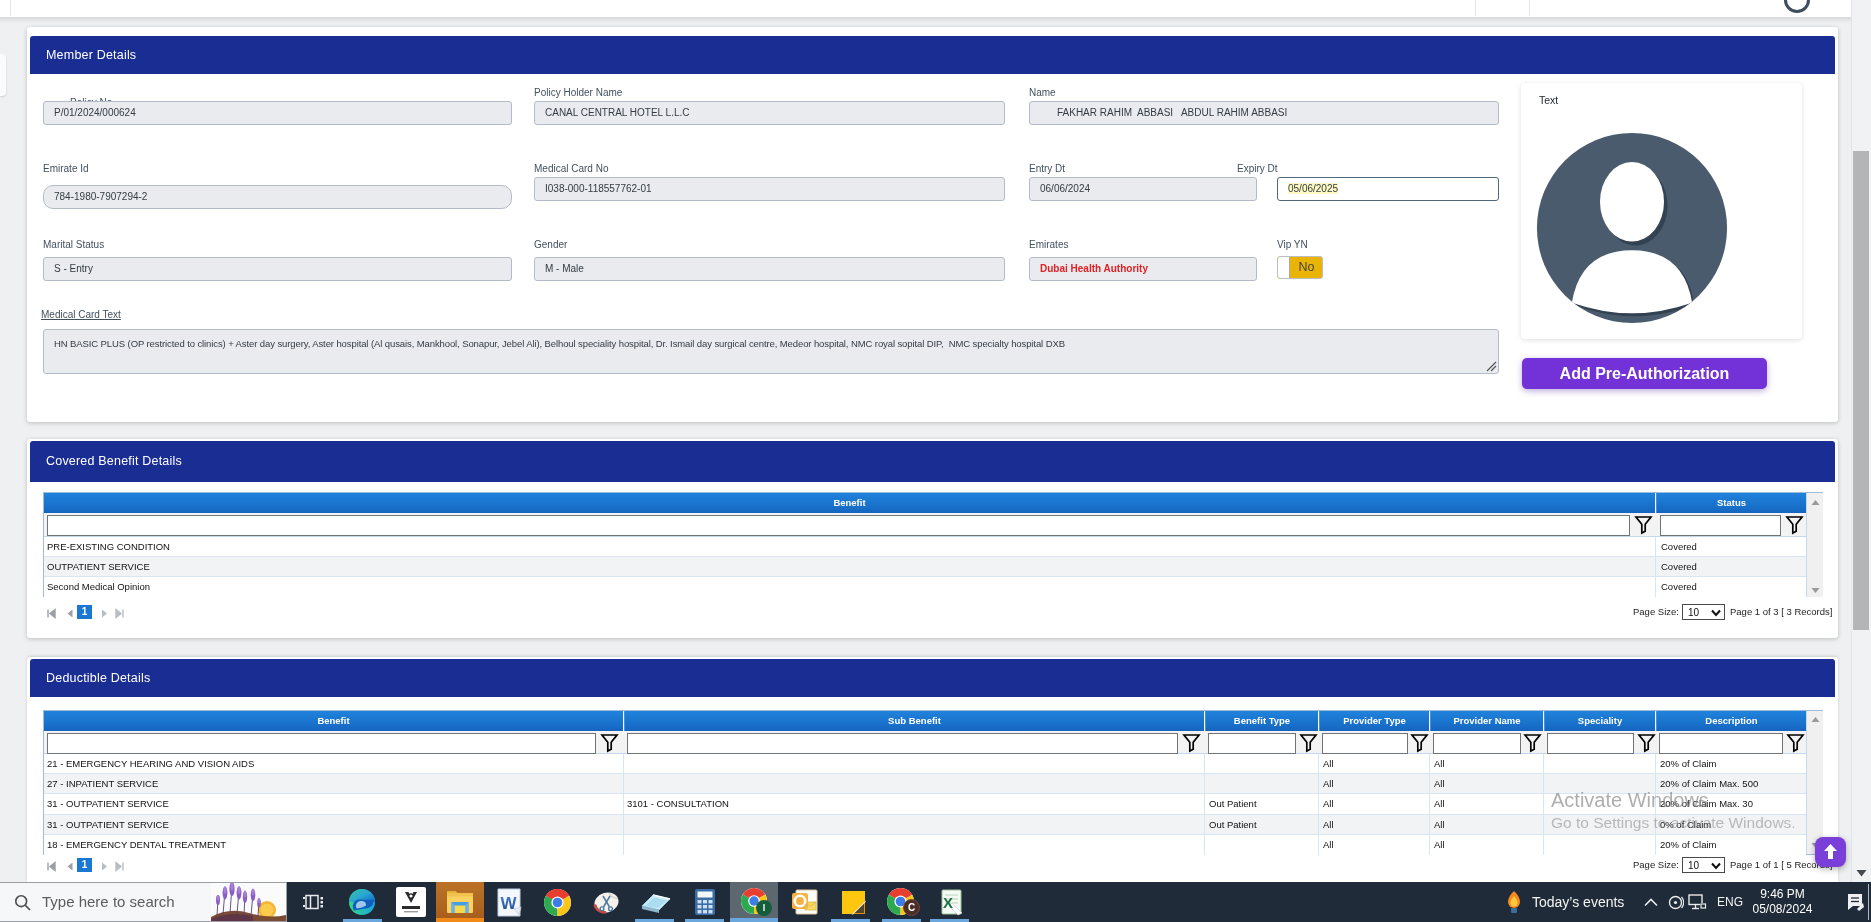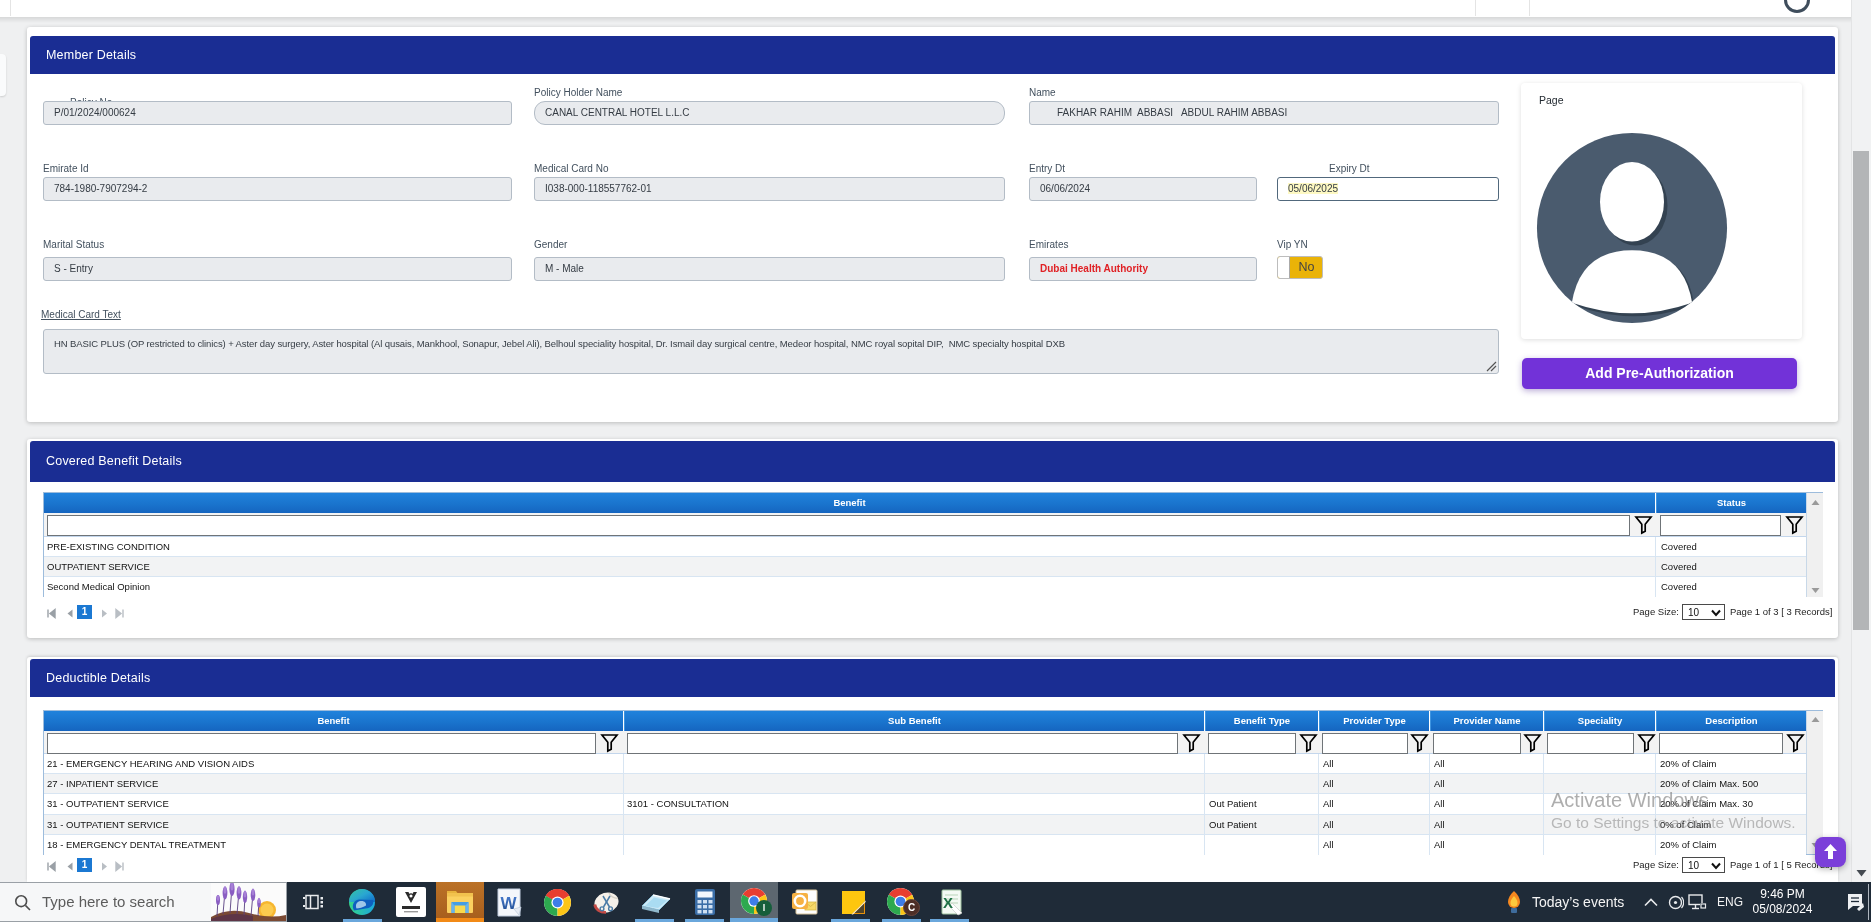--- a/index.html
+++ b/index.html
@@ -30,28 +30,28 @@
 <div class="abs" style="left:0;top:54px;width:6px;height:42px;background:#fafbfc;border-radius:0 4px 4px 0;box-shadow:0 1px 2px rgba(0,0,0,0.15);"></div>
 
 <div class="card" style="top:27px;height:395px;">
   <div class="sechdr" style="top:9px;">Member Details</div>
 </div>
 
 <div class="lbl" style="left:43px;top:97px;margin-left:27px;">Policy No</div>
 <div class="lbl" style="left:534px;top:87px;">Policy Holder Name</div>
 <div class="lbl" style="left:1029px;top:87px;">Name</div>
 <div class="inp" style="left:43px;top:101px;width:469px;">P/01/2024/000624</div>
-<div class="inp" style="left:534px;top:101px;width:471px;border-radius:11px;">CANAL CENTRAL HOTEL L.L.C</div>
+<div class="inp" style="left:534px;top:101px;width:471px;">CANAL CENTRAL HOTEL L.L.C</div>
 <div class="inp" style="left:1029px;top:101px;width:470px;padding-left:27px;">FAKHAR RAHIM&nbsp; ABBASI&nbsp;&nbsp; ABDUL RAHIM ABBASI</div>
 
 <div class="lbl" style="left:43px;top:163px;">Emirate Id</div>
 <div class="lbl" style="left:534px;top:163px;">Medical Card No</div>
 <div class="lbl" style="left:1029px;top:163px;">Entry Dt</div>
-<div class="lbl" style="left:1313px;top:163px;padding-left:16px;">Expiry Dt</div>
-<div class="inp" style="left:43px;top:177px;width:469px;">784-1980-7907294-2</div>
+<div class="lbl" style="left:1221px;top:163px;padding-left:16px;">Expiry Dt</div>
+<div class="inp" style="left:43px;top:185px;width:469px;border-radius:10px;">784-1980-7907294-2</div>
 <div class="inp" style="left:534px;top:177px;width:471px;">I038-000-118557762-01</div>
 <div class="inp" style="left:1029px;top:177px;width:228px;">06/06/2024</div>
 <div class="inp" style="left:1277px;top:177px;width:222px;background:#fff;border:1px solid #51687c;"><span style="background:#fef9c3;">05/06/2025</span></div>
 
 <div class="lbl" style="left:43px;top:239px;">Marital Status</div>
 <div class="lbl" style="left:534px;top:239px;">Gender</div>
 <div class="lbl" style="left:1029px;top:239px;">Emirates</div>
 <div class="lbl" style="left:1277px;top:239px;">Vip YN</div>
 <div class="inp" style="left:43px;top:257px;width:469px;">S - Entry</div>
 <div class="inp" style="left:534px;top:257px;width:471px;">M - Male</div>
@@ -63,36 +63,36 @@
 </div>
 
 <div class="lbl" style="left:41px;top:309px;text-decoration:underline;">Medical Card Text</div>
 <div class="abs" style="left:43px;top:329px;width:1456px;height:45px;background:#e9ebee;border:1px solid #b3bcc6;border-radius:3px;font-size:9.5px;color:#353c44;padding:8px 10px;letter-spacing:-0.1px;">HN BASIC PLUS (OP restricted to clinics) + Aster day surgery, Aster hospital (Al qusais, Mankhool, Sonapur, Jebel Ali), Belhoul speciality hospital, Dr. Ismail day surgical centre, Medeor hospital, NMC royal sopital DIP,&nbsp; NMC specialty hospital DXB
   <svg class="abs" style="right:1px;bottom:1px;" width="12" height="12">
       <path d="M2 11 L11 2 M6 11 L11 6" stroke="#555" stroke-width="1.2" fill="none"></path>
     </svg>
 </div>
 
 <div class="abs" style="left:1521px;top:83px;width:281px;height:256px;background:#fff;border-radius:4px;box-shadow:0 1px 5px rgba(0,0,0,0.13);"></div>
-<div class="abs" style="left:1539px;top:94px;font-size:10.5px;color:#232a31;">Page</div>
+<div class="abs" style="left:1539px;top:94px;font-size:10.5px;color:#232a31;">Text</div>
 <svg class="abs" style="left:1535px;top:131px;" width="194" height="194" viewBox="0 0 100 100">
   <defs>
       <clipPath id="avc">
         <circle cx="50" cy="50" r="49"></circle>
       </clipPath>
     </defs>
   <circle cx="50" cy="50" r="49" fill="#4a5b6e"></circle>
   <g clip-path="url(#avc)">
     <ellipse cx="51.8" cy="38.5" rx="16.5" ry="20.5" fill="rgba(15,25,35,0.38)"></ellipse>
     <path d="M20.5 90 Q25 63 51.5 63 Q79 63 82 90 Q66 95.5 51 95.5 Q36 95.5 20.5 90 Z" fill="rgba(15,25,35,0.38)"></path>
     <ellipse cx="50" cy="36.5" rx="16.5" ry="20.5" fill="#ffffff"></ellipse>
     <path d="M19 88.5 Q23.5 61.5 50 61.5 Q76.5 61.5 81 88.5 Q65 94 50 94 Q35 94 19 88.5 Z" fill="#ffffff"></path>
   </g>
 </svg>
-<div class="abs" style="left:1522px;top:358px;width:275px;height:31px;background:#7232d8;border-radius:5px;color:#fff;font-size:14px;font-weight:bold;text-align:center;line-height:31px;box-shadow:0 2px 6px rgba(60,20,140,0.35);">Add Pre-Authorization</div>
+<div class="abs" style="left:1522px;top:358px;width:245px;height:31px;background:#7232d8;border-radius:5px;color:#fff;font-size:16px;font-weight:bold;text-align:center;line-height:31px;box-shadow:0 2px 6px rgba(60,20,140,0.35);">Add Pre-Authorization</div>
 
 <div class="card" style="top:439px;height:199px;">
   <div class="sechdr" style="top:2px;height:41px;line-height:41px;">Covered Benefit Details</div>
 </div>
 
 <div class="abs" style="left:43px;top:492px;width:1780px;height:105px;border:1px solid #9dbcdc;background:#fff;"></div>
 <div class="thead" style="left:44px;top:493px;width:1611px;height:20px;line-height:20px;">Benefit</div>
 <div class="thead" style="left:1656px;top:493px;width:150px;height:20px;line-height:20px;border-left:1px solid #3e94e0;">Status</div>
 
 <div class="abs" style="left:44px;top:513px;width:1762px;height:24px;background:#f3f3f3;border-bottom:1px solid #c3d6ec;"></div>

